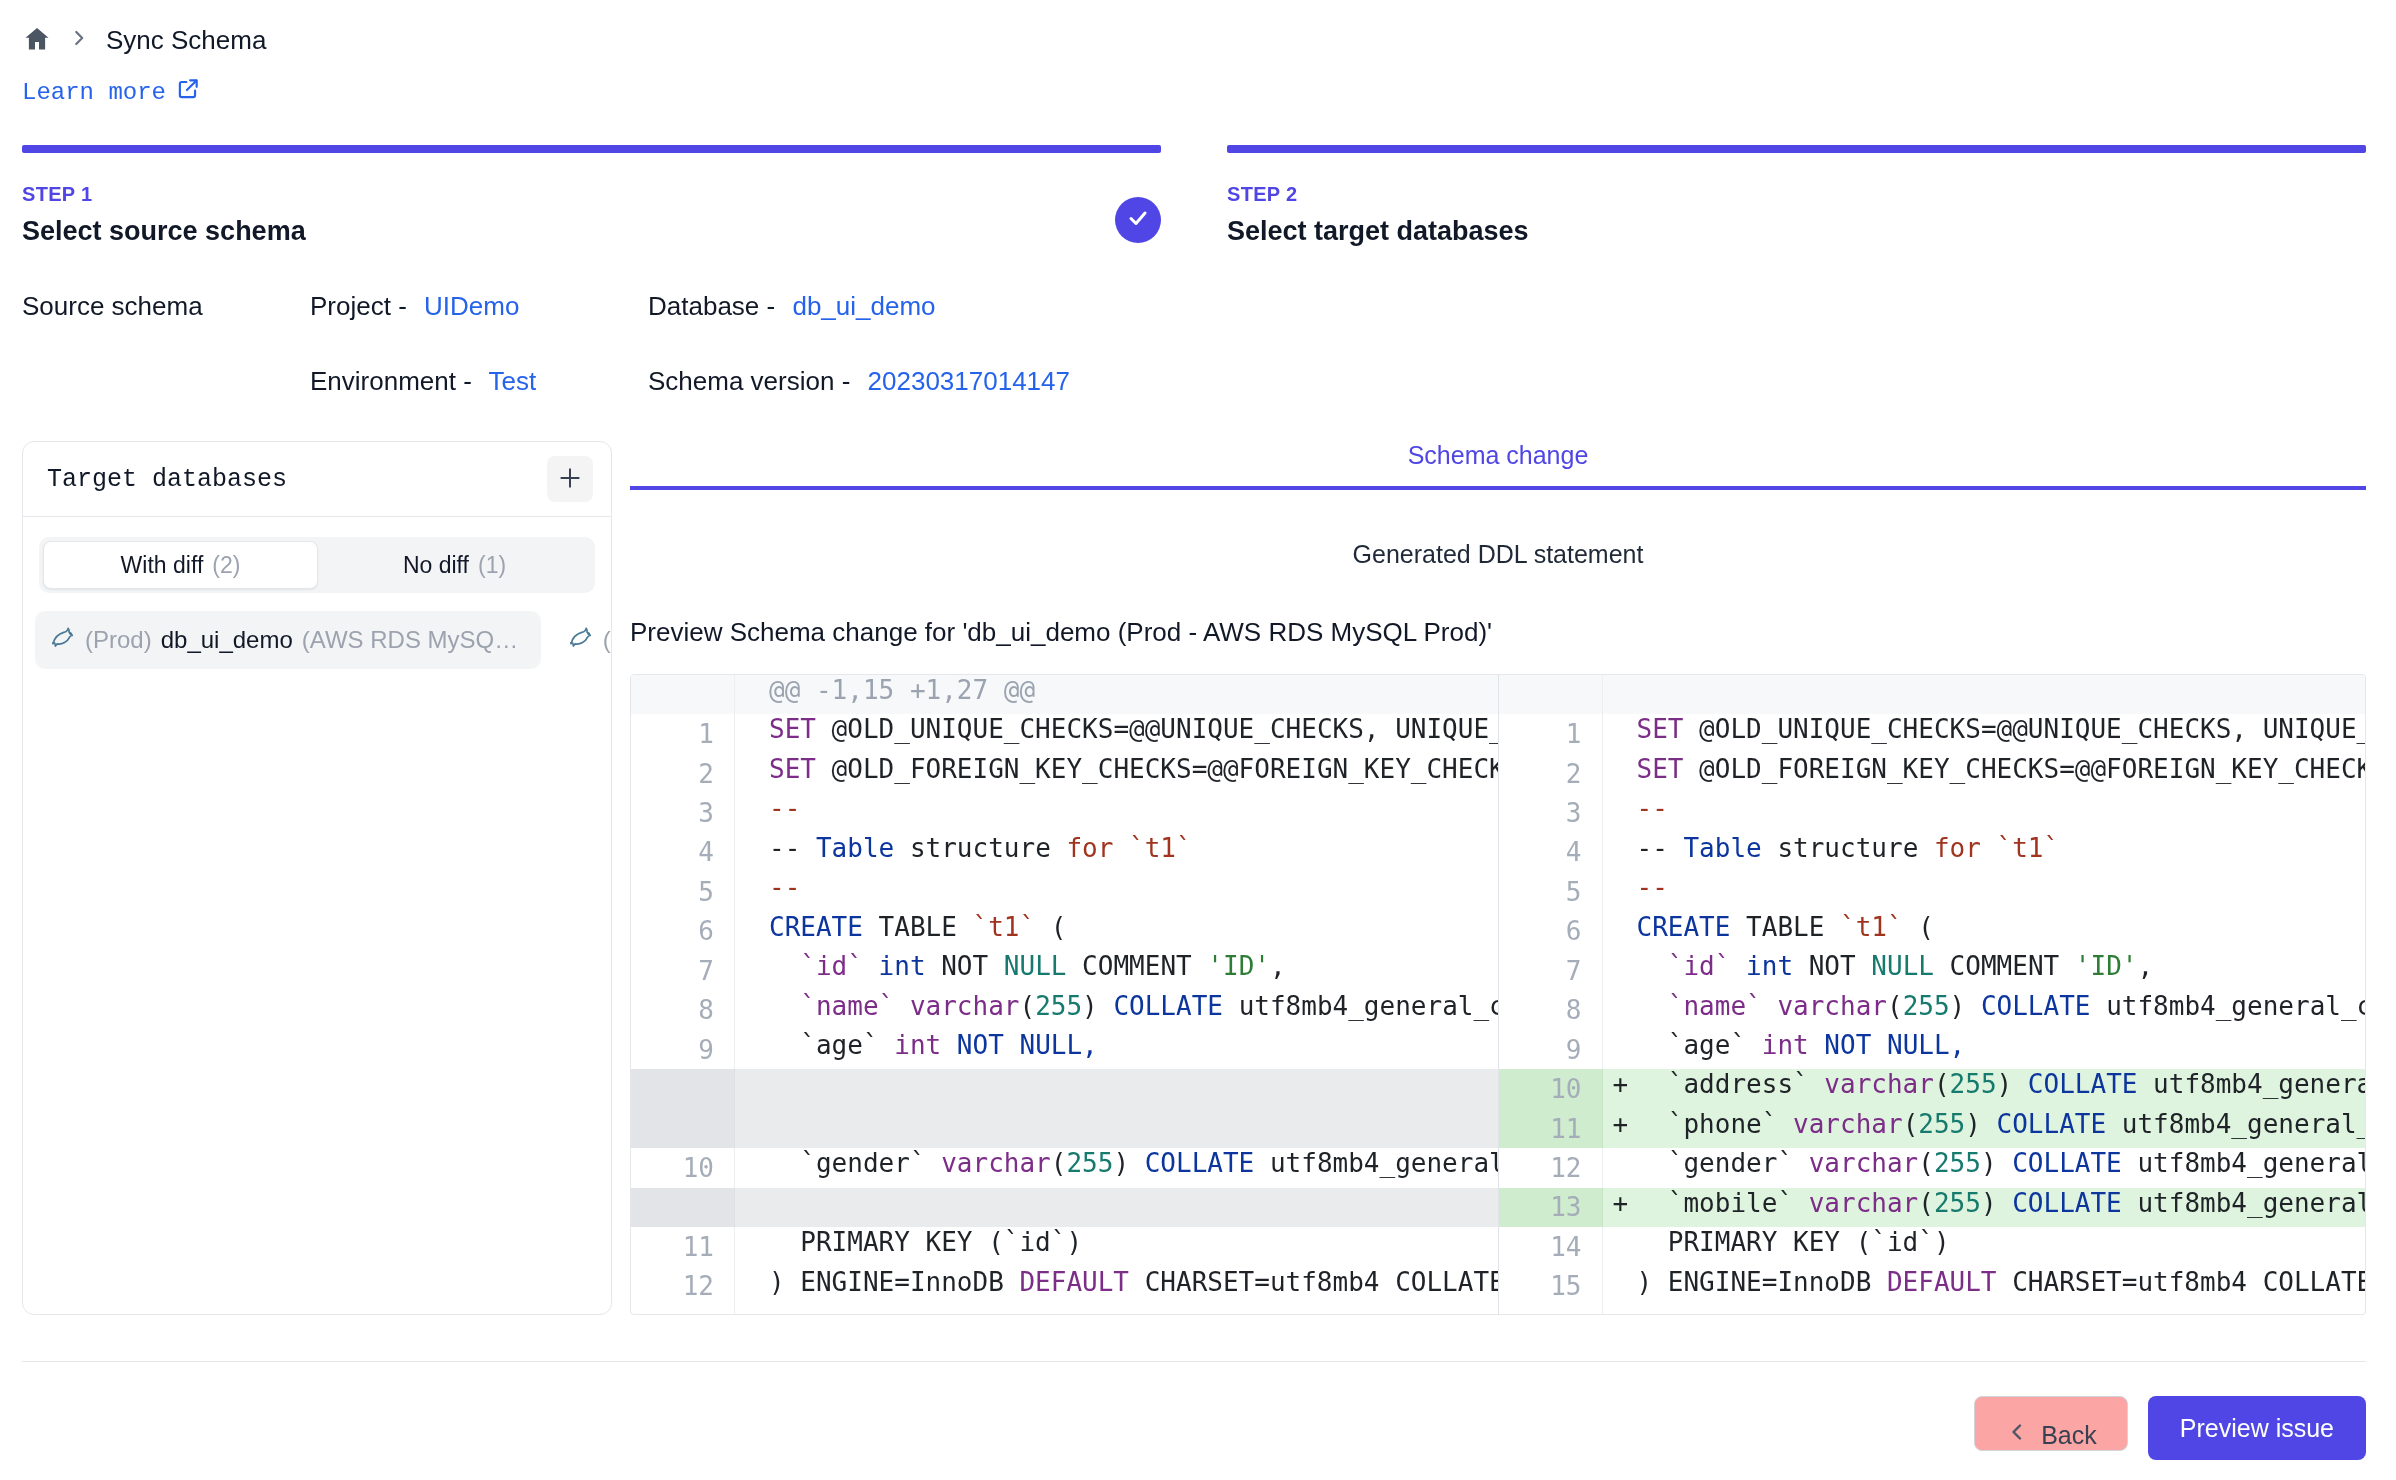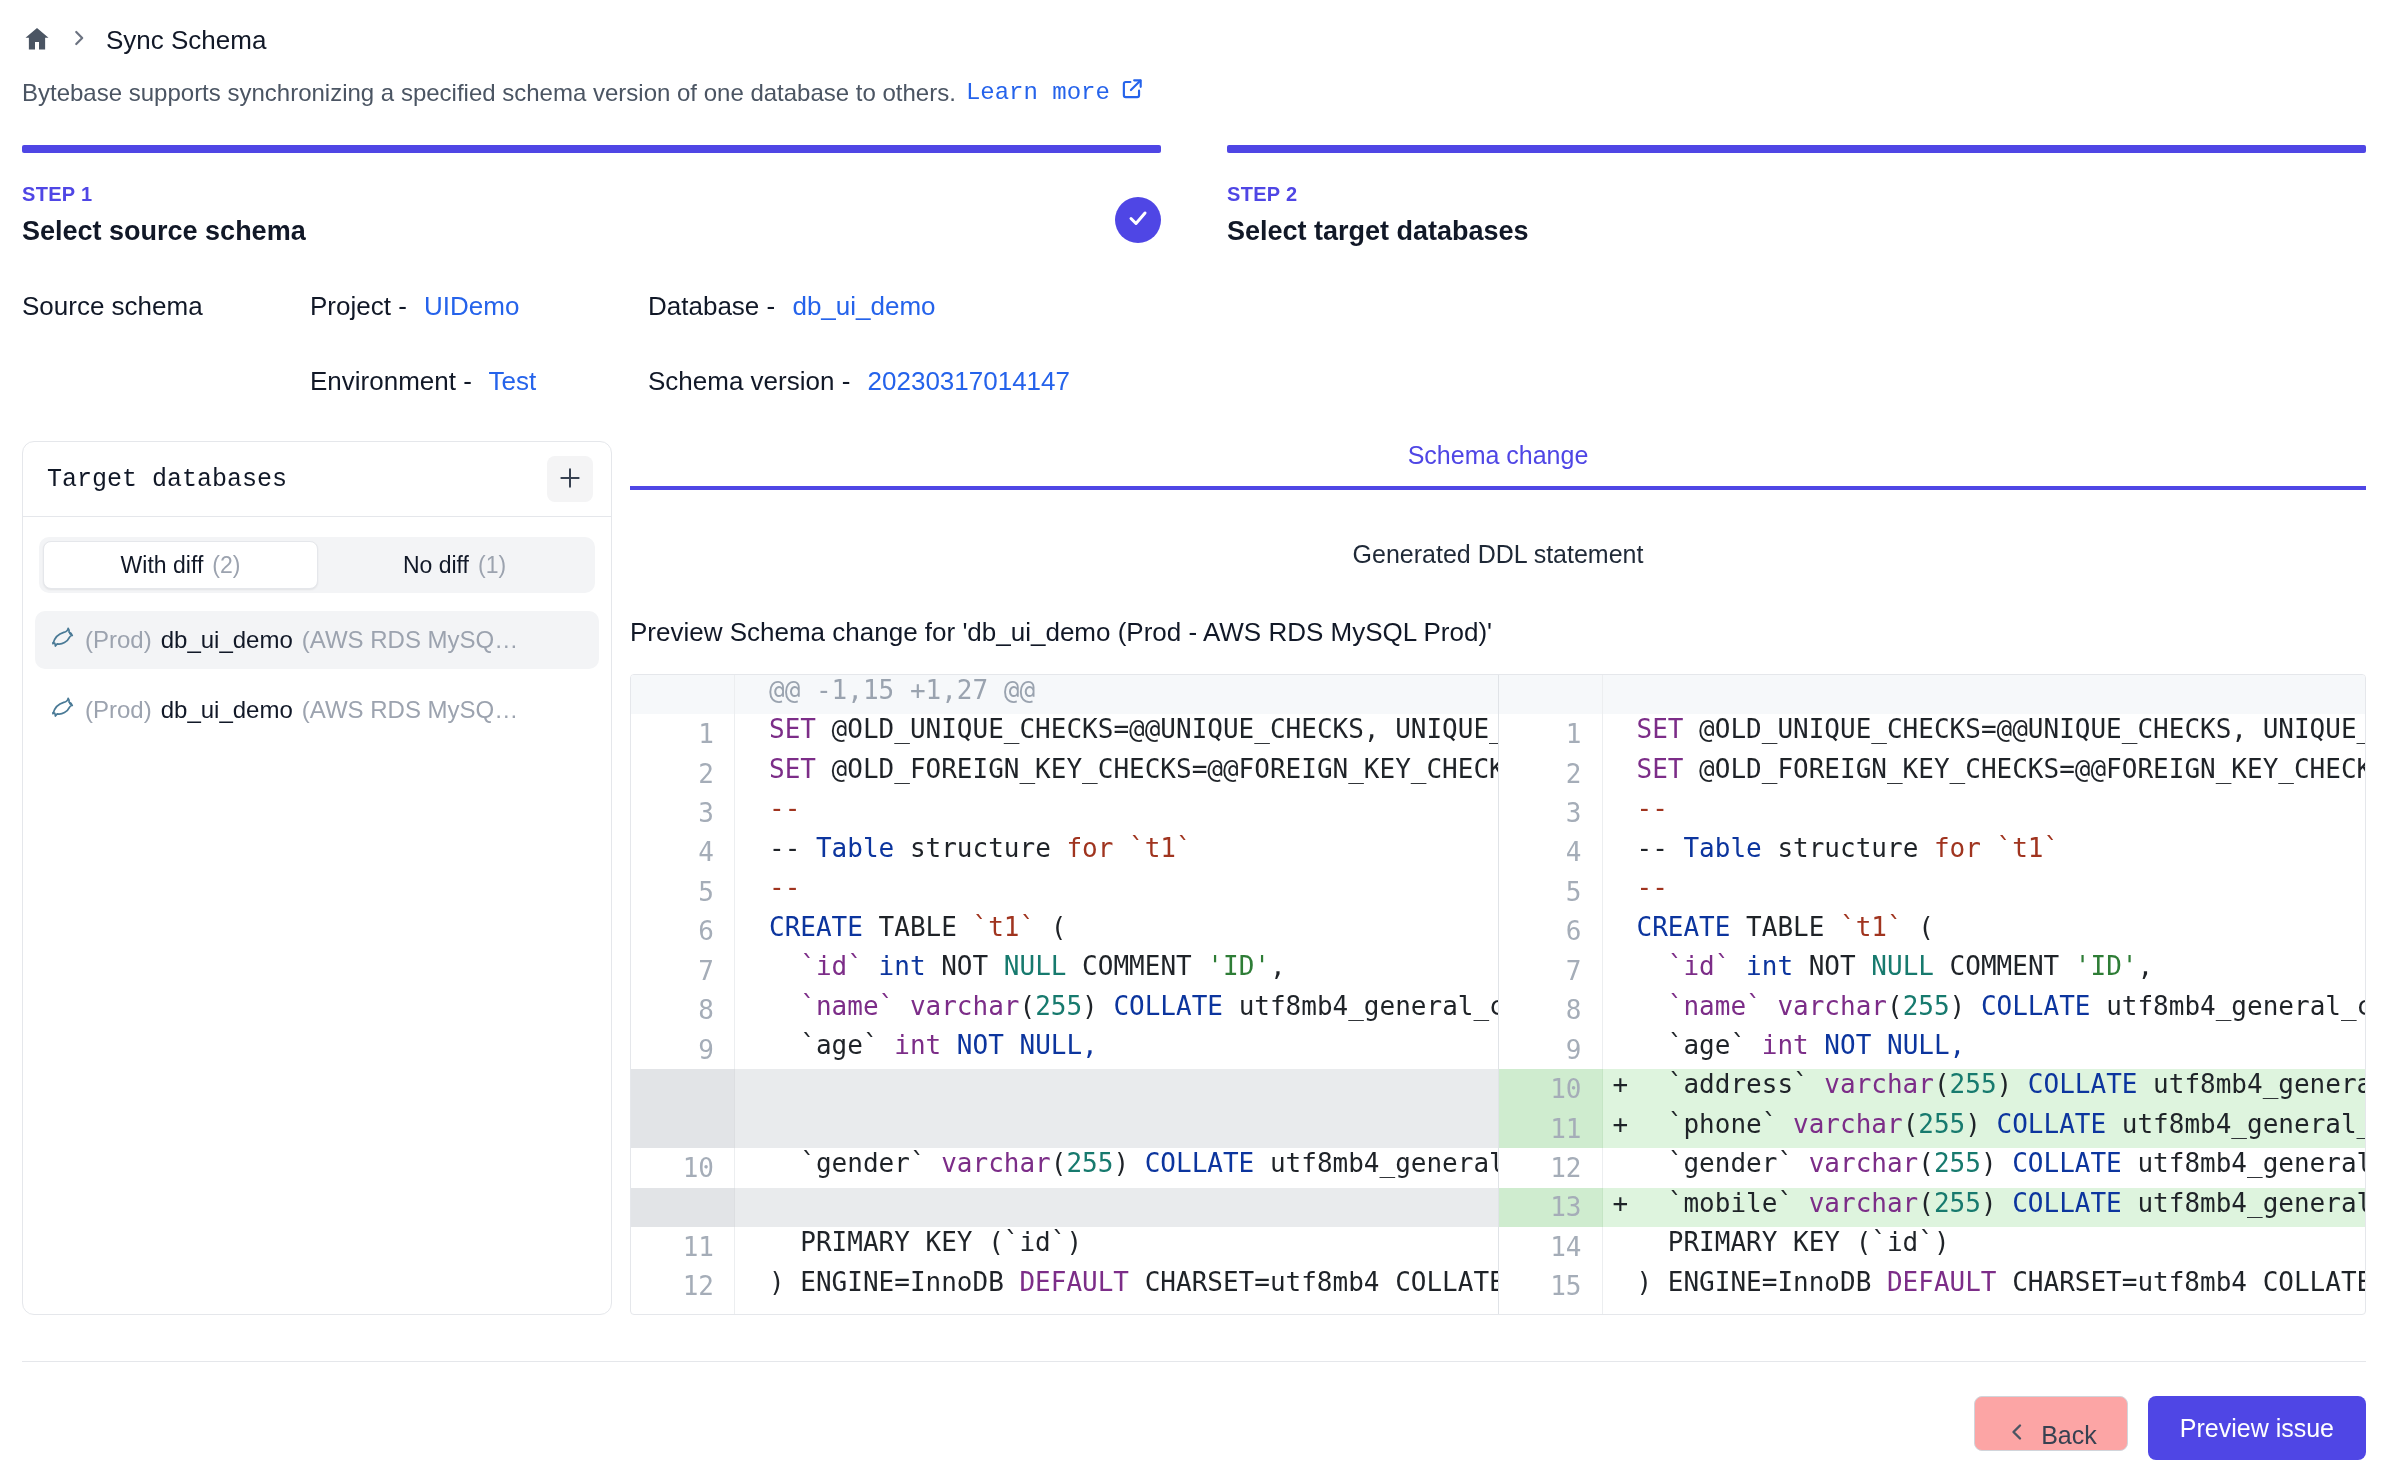--- a/index.html
+++ b/index.html
@@ -33,21 +33,21 @@
   
   .main { margin-top:44px; display:flex; height:874px; }
   .targets { width:590px; flex:none; border:1px solid #e5e7eb; border-radius:12px; display:flex; flex-direction:column; overflow:hidden; }
   .t-head { display:flex; justify-content:space-between; align-items:center; padding:14px 18px 14px 24px; border-bottom:1px solid #e5e7eb;font-family:Liberation Mono, monospace; }
   .t-title { font-size:25px; font-weight:500; }
   .add-btn { width:46px; height:46px; border-radius:8px; background:#f4f4f5; border:none; display:flex; align-items:center; justify-content:center; cursor:pointer; }
   .seg { margin:20px 16px 0; background:#f3f4f6; border-radius:10px; padding:4px; display:flex; }
   .seg-btn { flex:1; height:48px; border-radius:8px; border:none; background:transparent; font-size:23px; color:#111827; display:flex; align-items:center; justify-content:center; gap:9px; cursor:pointer; font-family:inherit; }
   .seg-btn.active { background:#fff; border:1px solid #e5e7eb; box-shadow:0 1px 2px rgba(0,0,0,.07); }
   .seg-btn .count { color:#9ca3af; }
-  .db-list { margin:18px 12px; display:flex; flex-direction:column; gap:12px; }
+  .db-list { margin:18px 12px; display:flex; flex-direction:row; gap:12px; }
   .db-item { height:58px; border-radius:10px; display:flex; align-items:center; gap:9px; padding:0 14px; font-size:24px; cursor:pointer; }
   .db-item.selected { background:#f3f4f6; }
   .db-env { color:#9ca3af; }
   .db-name { color:#111827; font-weight:500; }
   .db-inst { color:#9ca3af; max-width:225px; overflow:hidden; text-overflow:ellipsis; white-space:nowrap; }
 
   
   .rightcol { flex:1; margin-left:18px; min-width:0; display:flex; flex-direction:column; }
   .tabs { display:flex; gap:50px; font-size:25px;flex-direction:column; }
   .tab { padding-bottom:16px; border:none; background:none; font-family:inherit; font-size:25px; color:#1f2937; cursor:pointer; border-bottom:4px solid transparent; }
@@ -93,21 +93,20 @@
     </button>
     <span>
       <svg width="22" height="22" viewBox="0 0 24 24" fill="none" stroke="#6b7280" stroke-width="2.4" stroke-linecap="round" stroke-linejoin="round">
           <path d="M9 5.5 15.5 12 9 18.5"></path>
         </svg>
     </span>
     <span class="title">Sync Schema</span>
   </div>
 
   <div class="desc">
-    <span>Bytebase supports synchronizing a specified schema version of one database to others.</span>
     <a href="#">
       <span>Learn more</span>
       <span>
         <svg width="26" height="26" viewBox="0 0 24 24" fill="none" stroke="#2563eb" stroke-width="2" stroke-linecap="round" stroke-linejoin="round">
             <path d="M10.5 5.5H6.2c-.9 0-1.7.8-1.7 1.7v10.6c0 .9.8 1.7 1.7 1.7h10.6c.9 0 1.7-.8 1.7-1.7v-4.3"></path>
             <path d="M14 4h6v6"></path>
             <path d="M19.6 4.4 11 13"></path>
           </svg>
       </span>
     </a>

